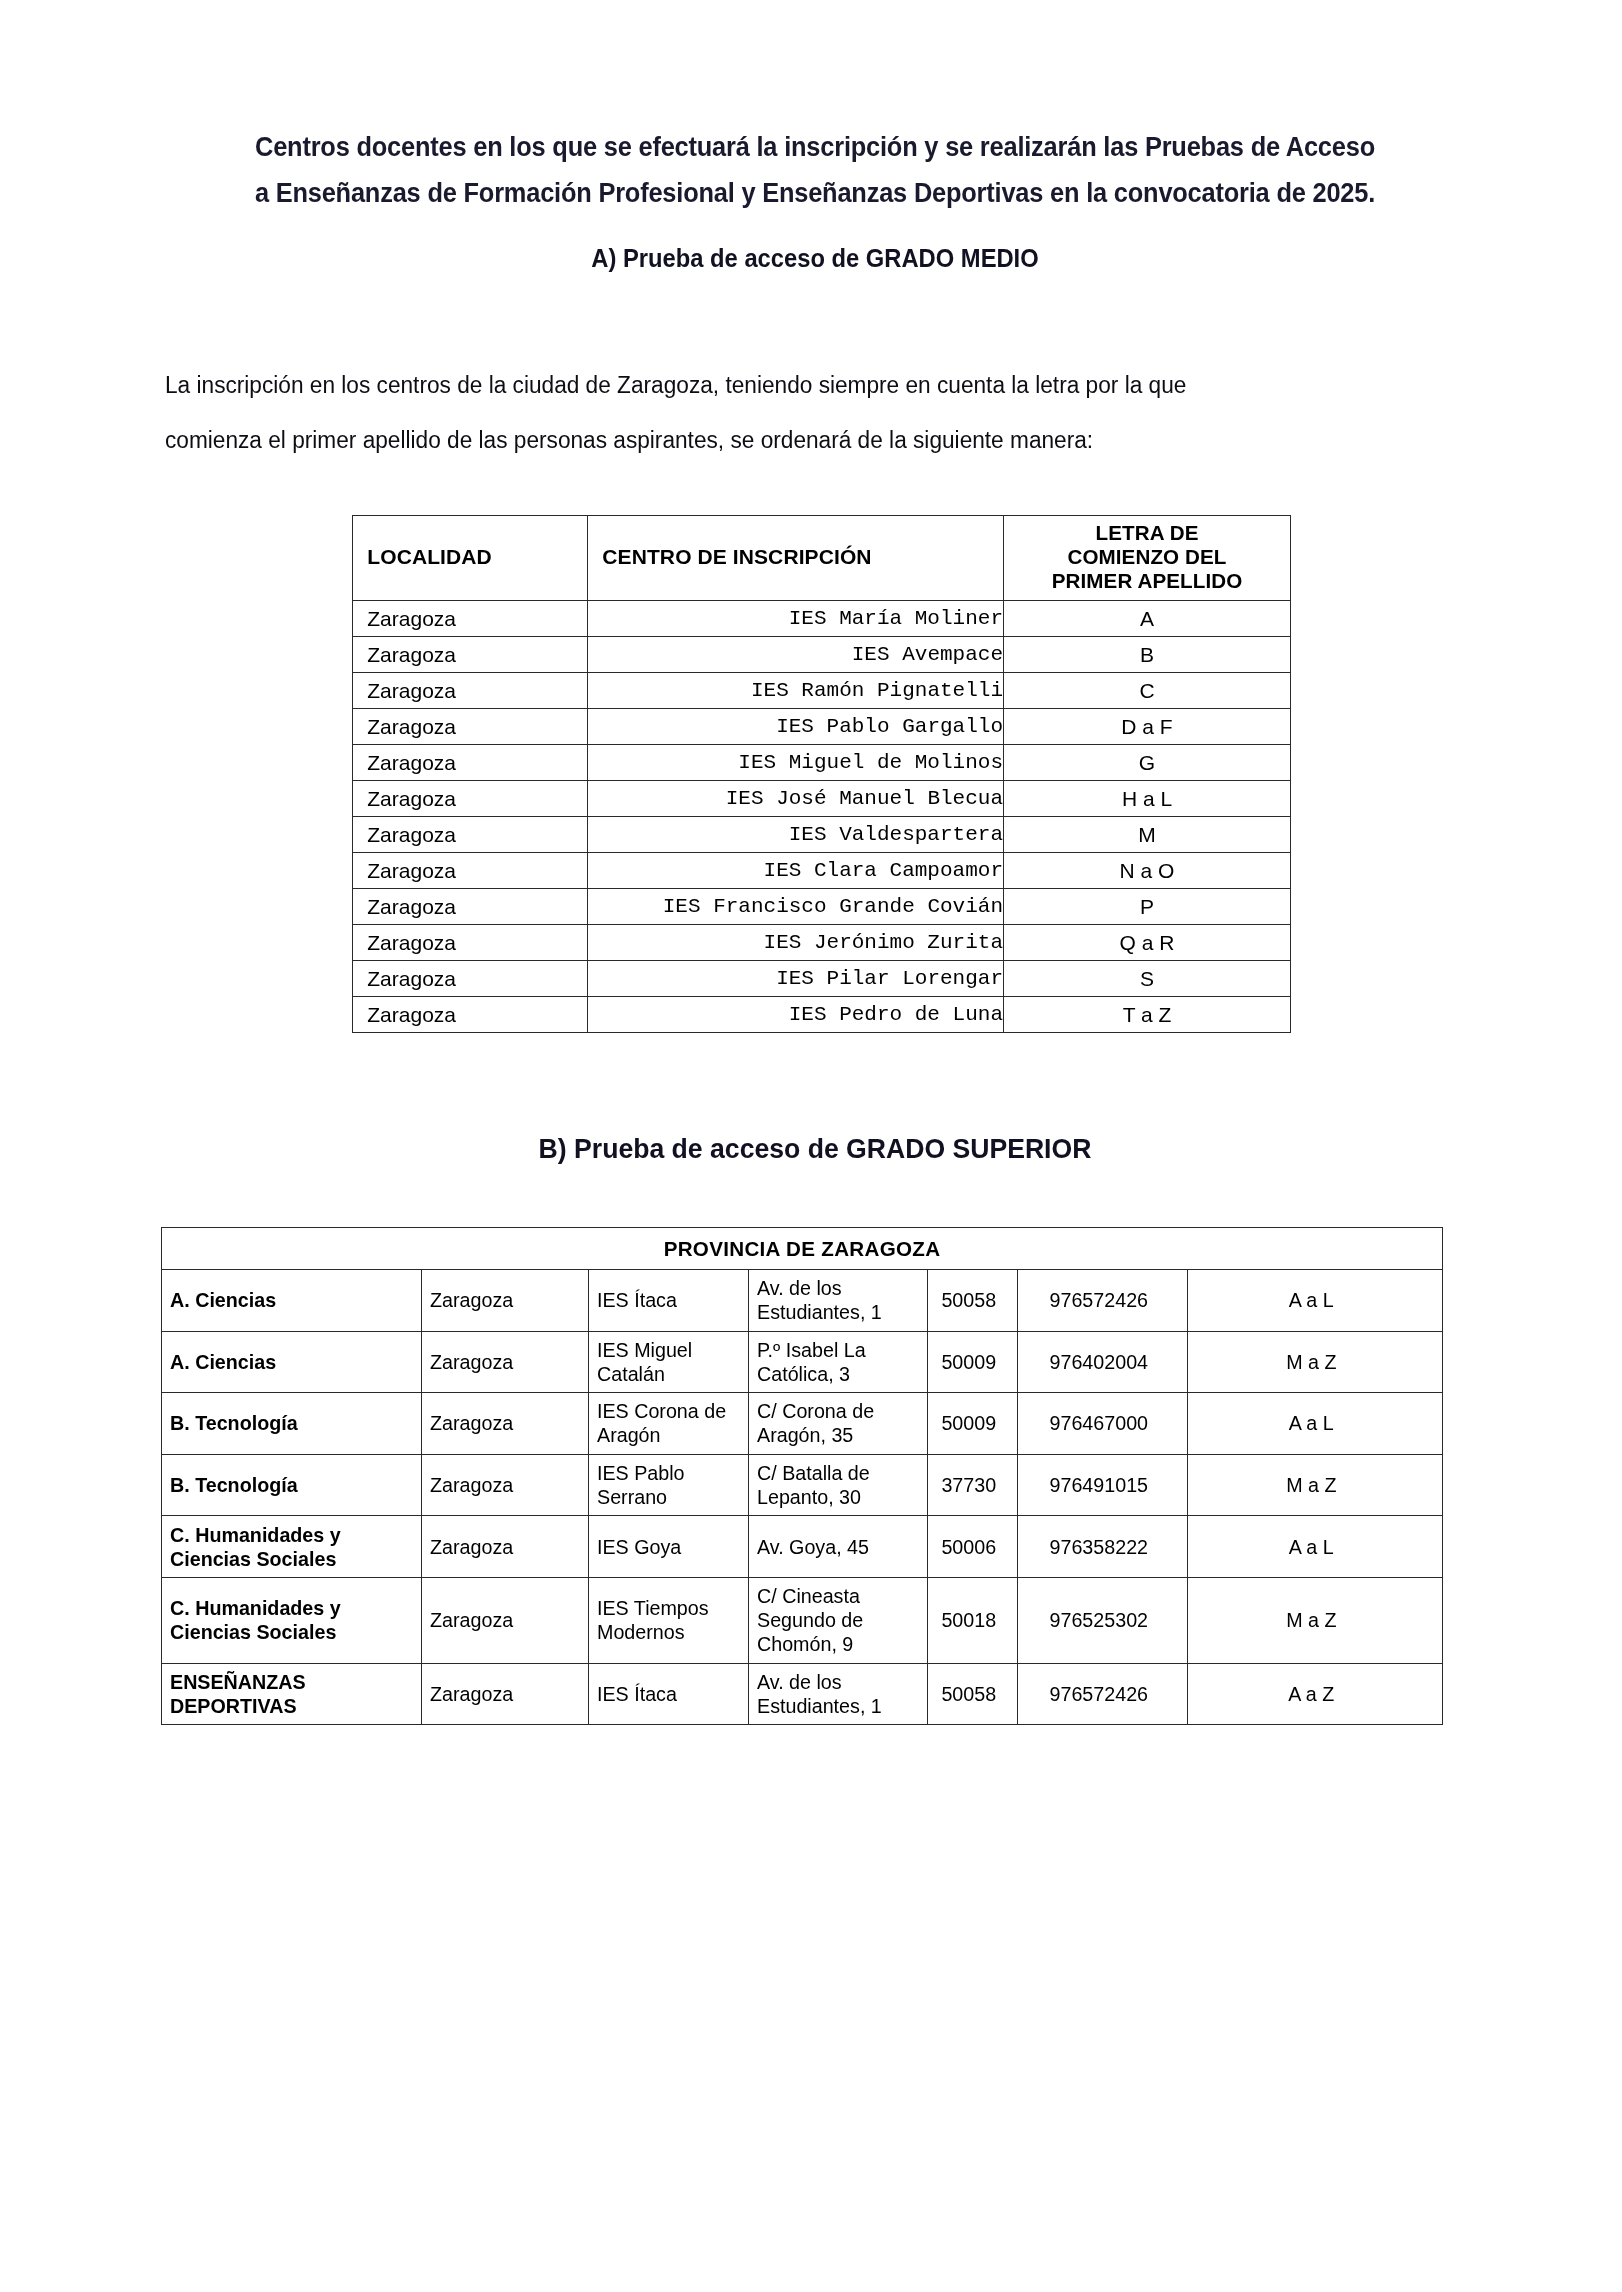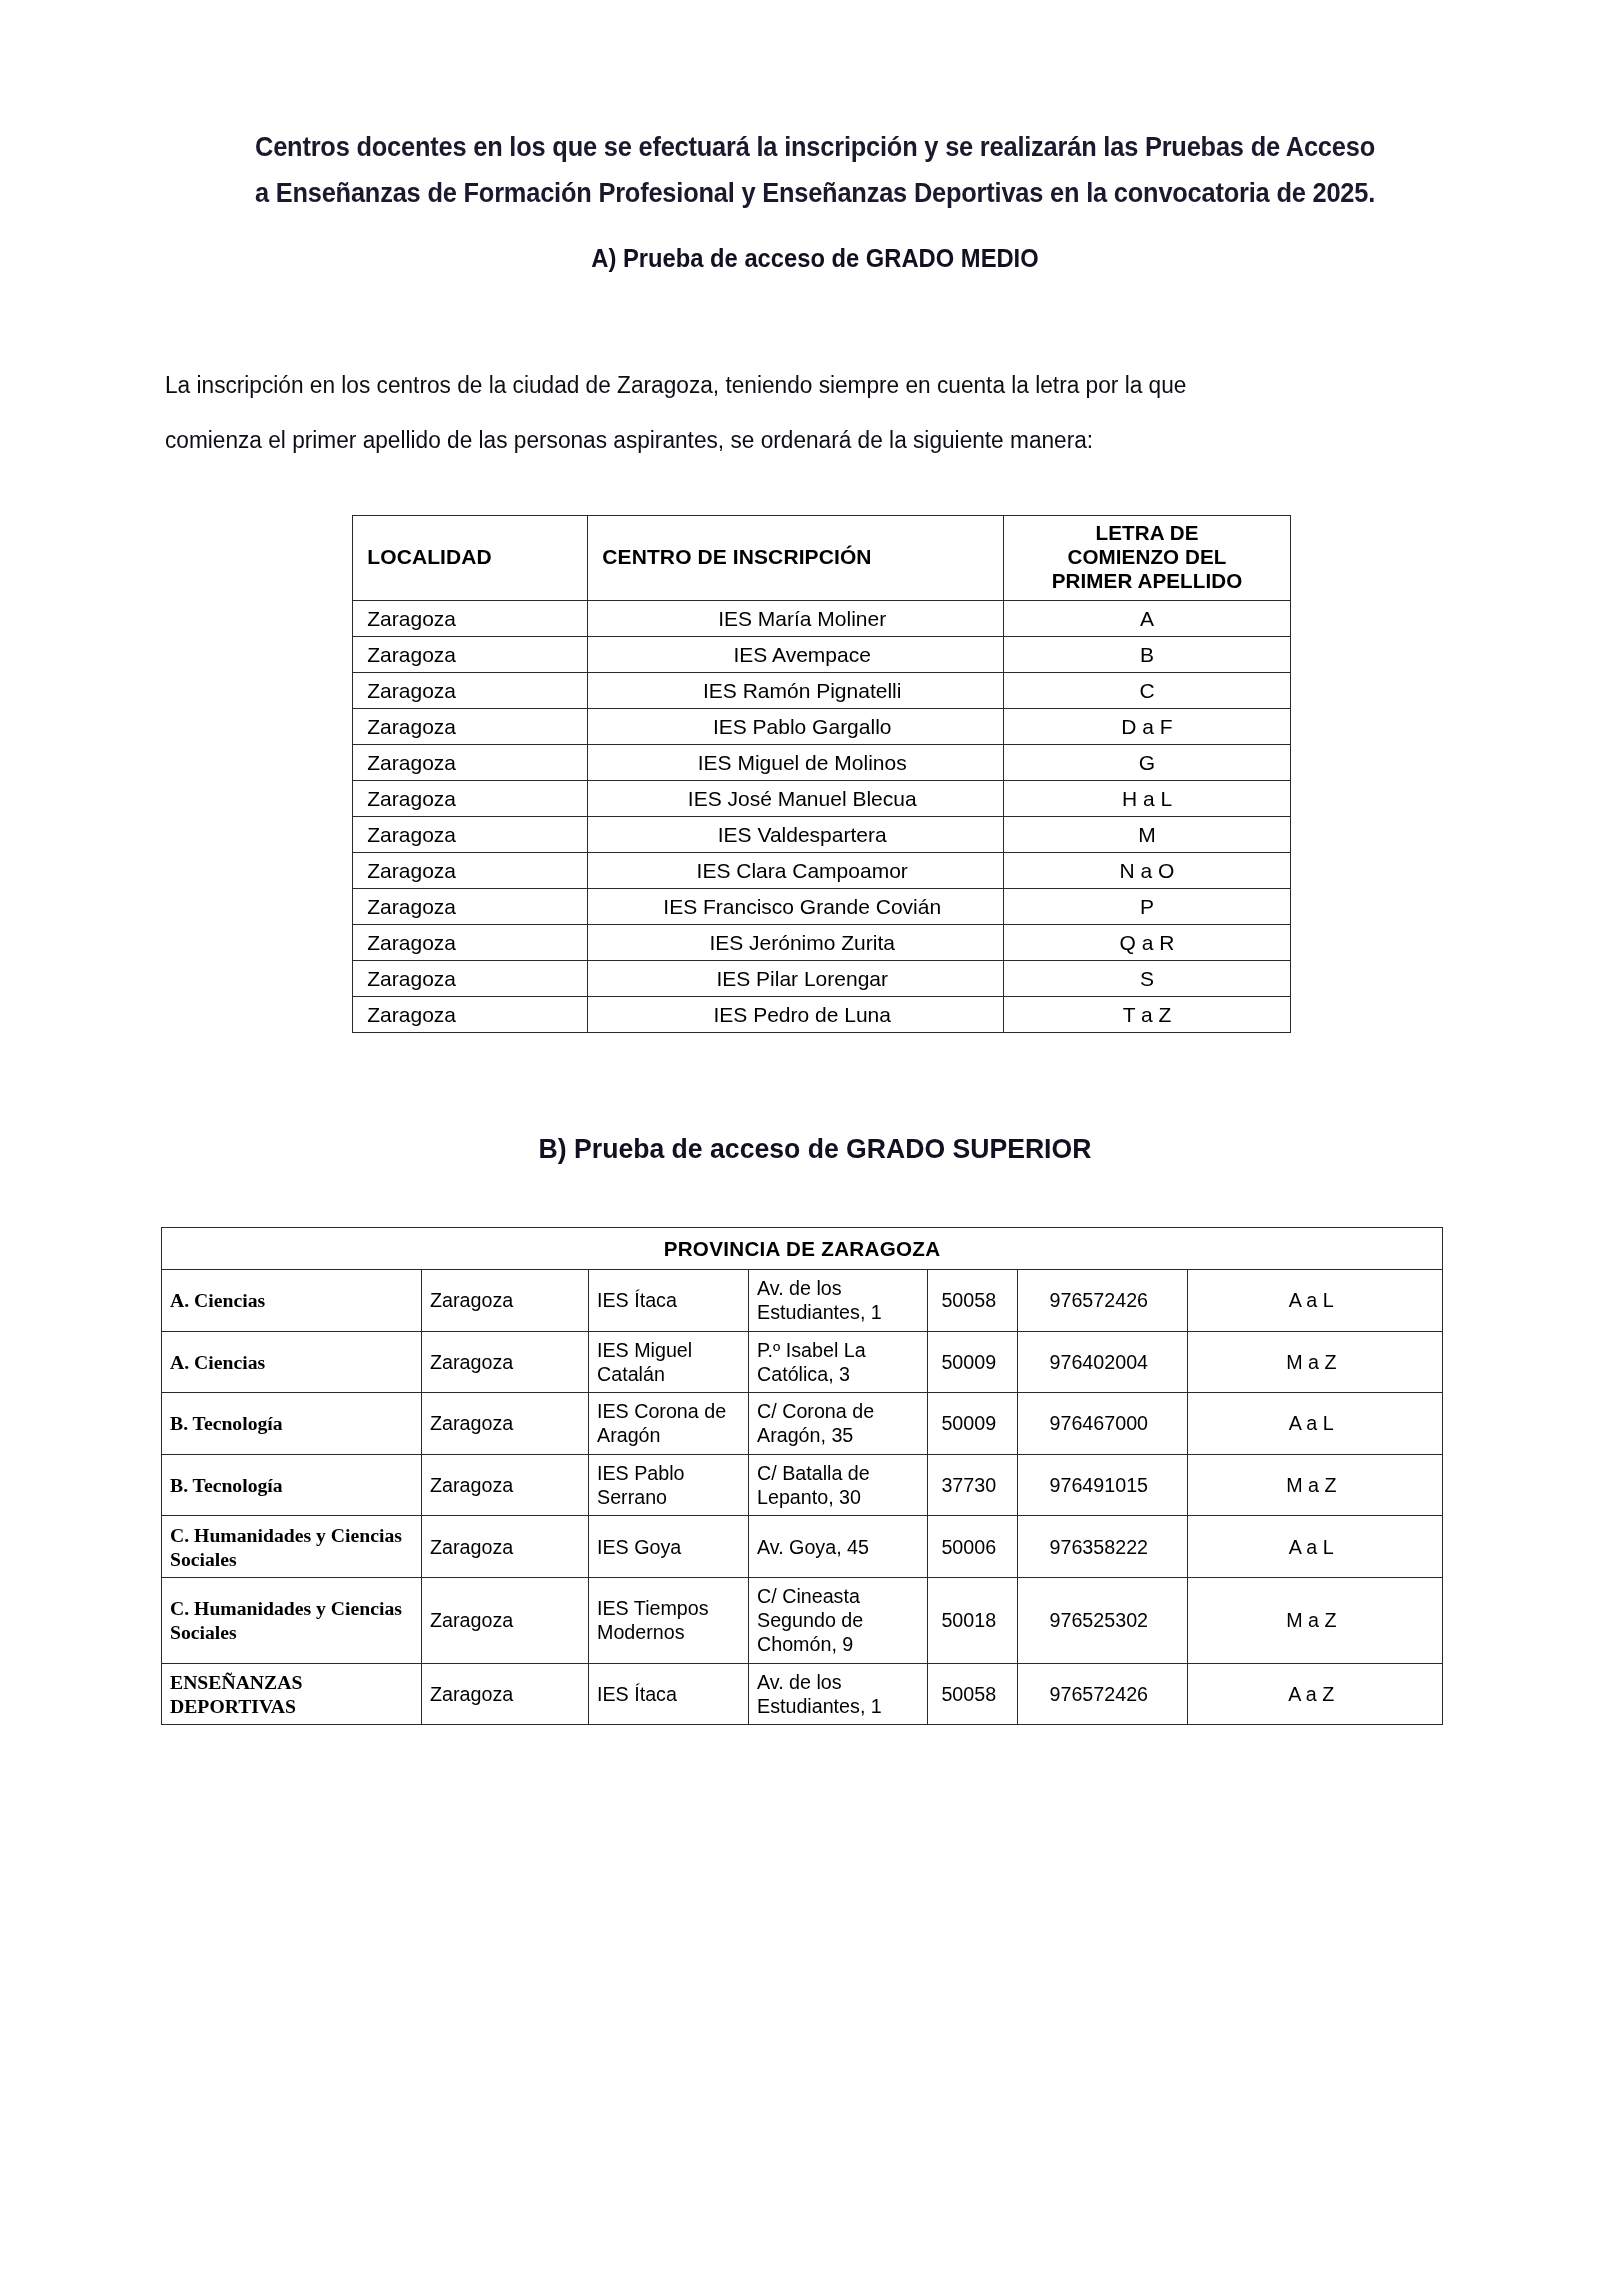--- a/index.html
+++ b/index.html
@@ -109,21 +109,21 @@
     text-align: left;
     padding-left: 14.3px;
     font-size: 21px;
   }
   #table-grado-medio td {
     font-size: 21px;
     height: 35px;
     line-height: 23px;
   }
   #table-grado-medio td.c-loc { padding-left: 14.3px; text-align: left; }
-  #table-grado-medio td.c-cen { padding-left: 13.4px; text-align: center; }
+  #table-grado-medio td.c-cen { padding-left: 13.4px; text-align: right; font-family: Liberation Mono, monospace; }
   #table-grado-medio td.c-let { text-align: center; }
   .tm-col-1 { width: 235px; }
   .tm-col-2 { width: 416px; }
   .tm-col-3 { width: 287px; }
 
   
   #table-grado-superior {
     left: 161px;
     top: 1227px;
     width: 1281px;
@@ -150,21 +150,21 @@
   }
   #table-grado-superior th.colhead.ctr {
     text-align: center;
     padding-left: 3.6px;
     padding-right: 3.6px;
   }
   #table-grado-superior td.cell {
     padding: 6.3px 5.4px 6.3px 8px;
     text-align: left;
   }
-  #table-grado-superior td.cell.bold { font-weight: bold; font-family: Liberation Serif, serif; }
+  #table-grado-superior td.cell.bold { font-weight: bold; }
   #table-grado-superior td.cell.ctr { text-align: center; padding-left: 3.6px; padding-right: 11px; }
   .ts-col-1 { width: 260px; }
   .ts-col-2 { width: 167px; }
   .ts-col-3 { width: 160px; }
   .ts-col-4 { width: 179px; }
   .ts-col-5 { width: 90px; }
   .ts-col-6 { width: 170px; }
   .ts-col-7 { width: 255px; }
 </style>
 </head>

